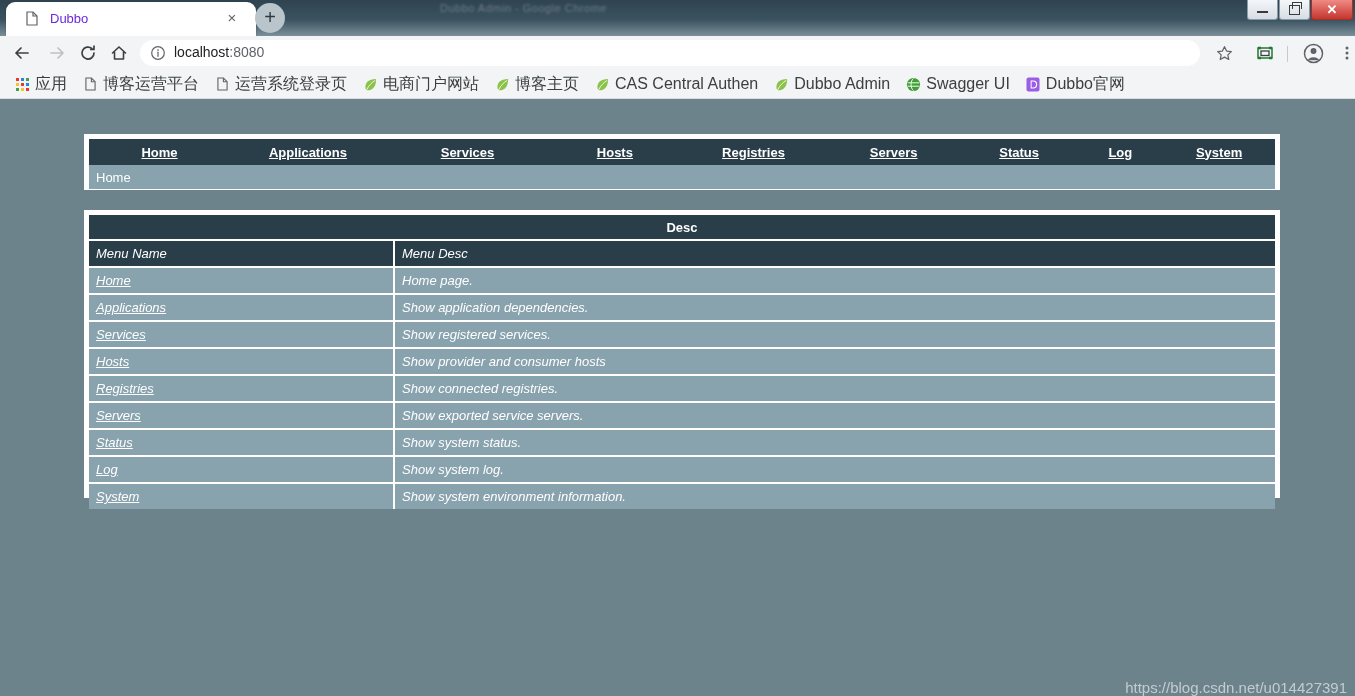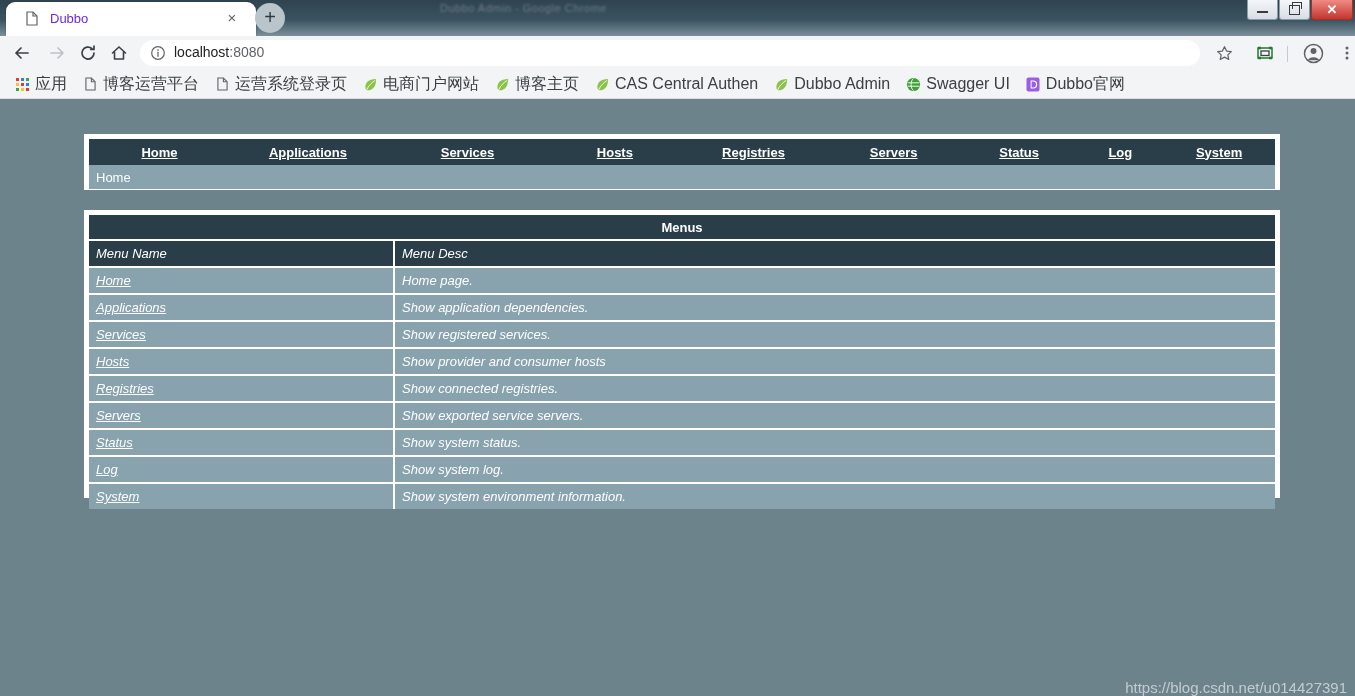--- a/index.html
+++ b/index.html
@@ -599,21 +599,21 @@
       <span class="nav-link" style="width:88px">Log</span>
       <span class="nav-link" style="width:115px">System</span>
     </div>
     <div class="breadcrumb">
       <span class="breadcrumb-text">Home</span>
     </div>
   </div>
 
   <div class="panel" id="menus-panel">
     <div class="menus-title">
-      <span>Menus</span>
+      <span>Desc</span>
     </div>
 
     <table class="menus">
       <colgroup>
           <col class="c-name">
           <col>
         </colgroup>
       <thead>
         <tr>
           <th>Menu Name</th>

